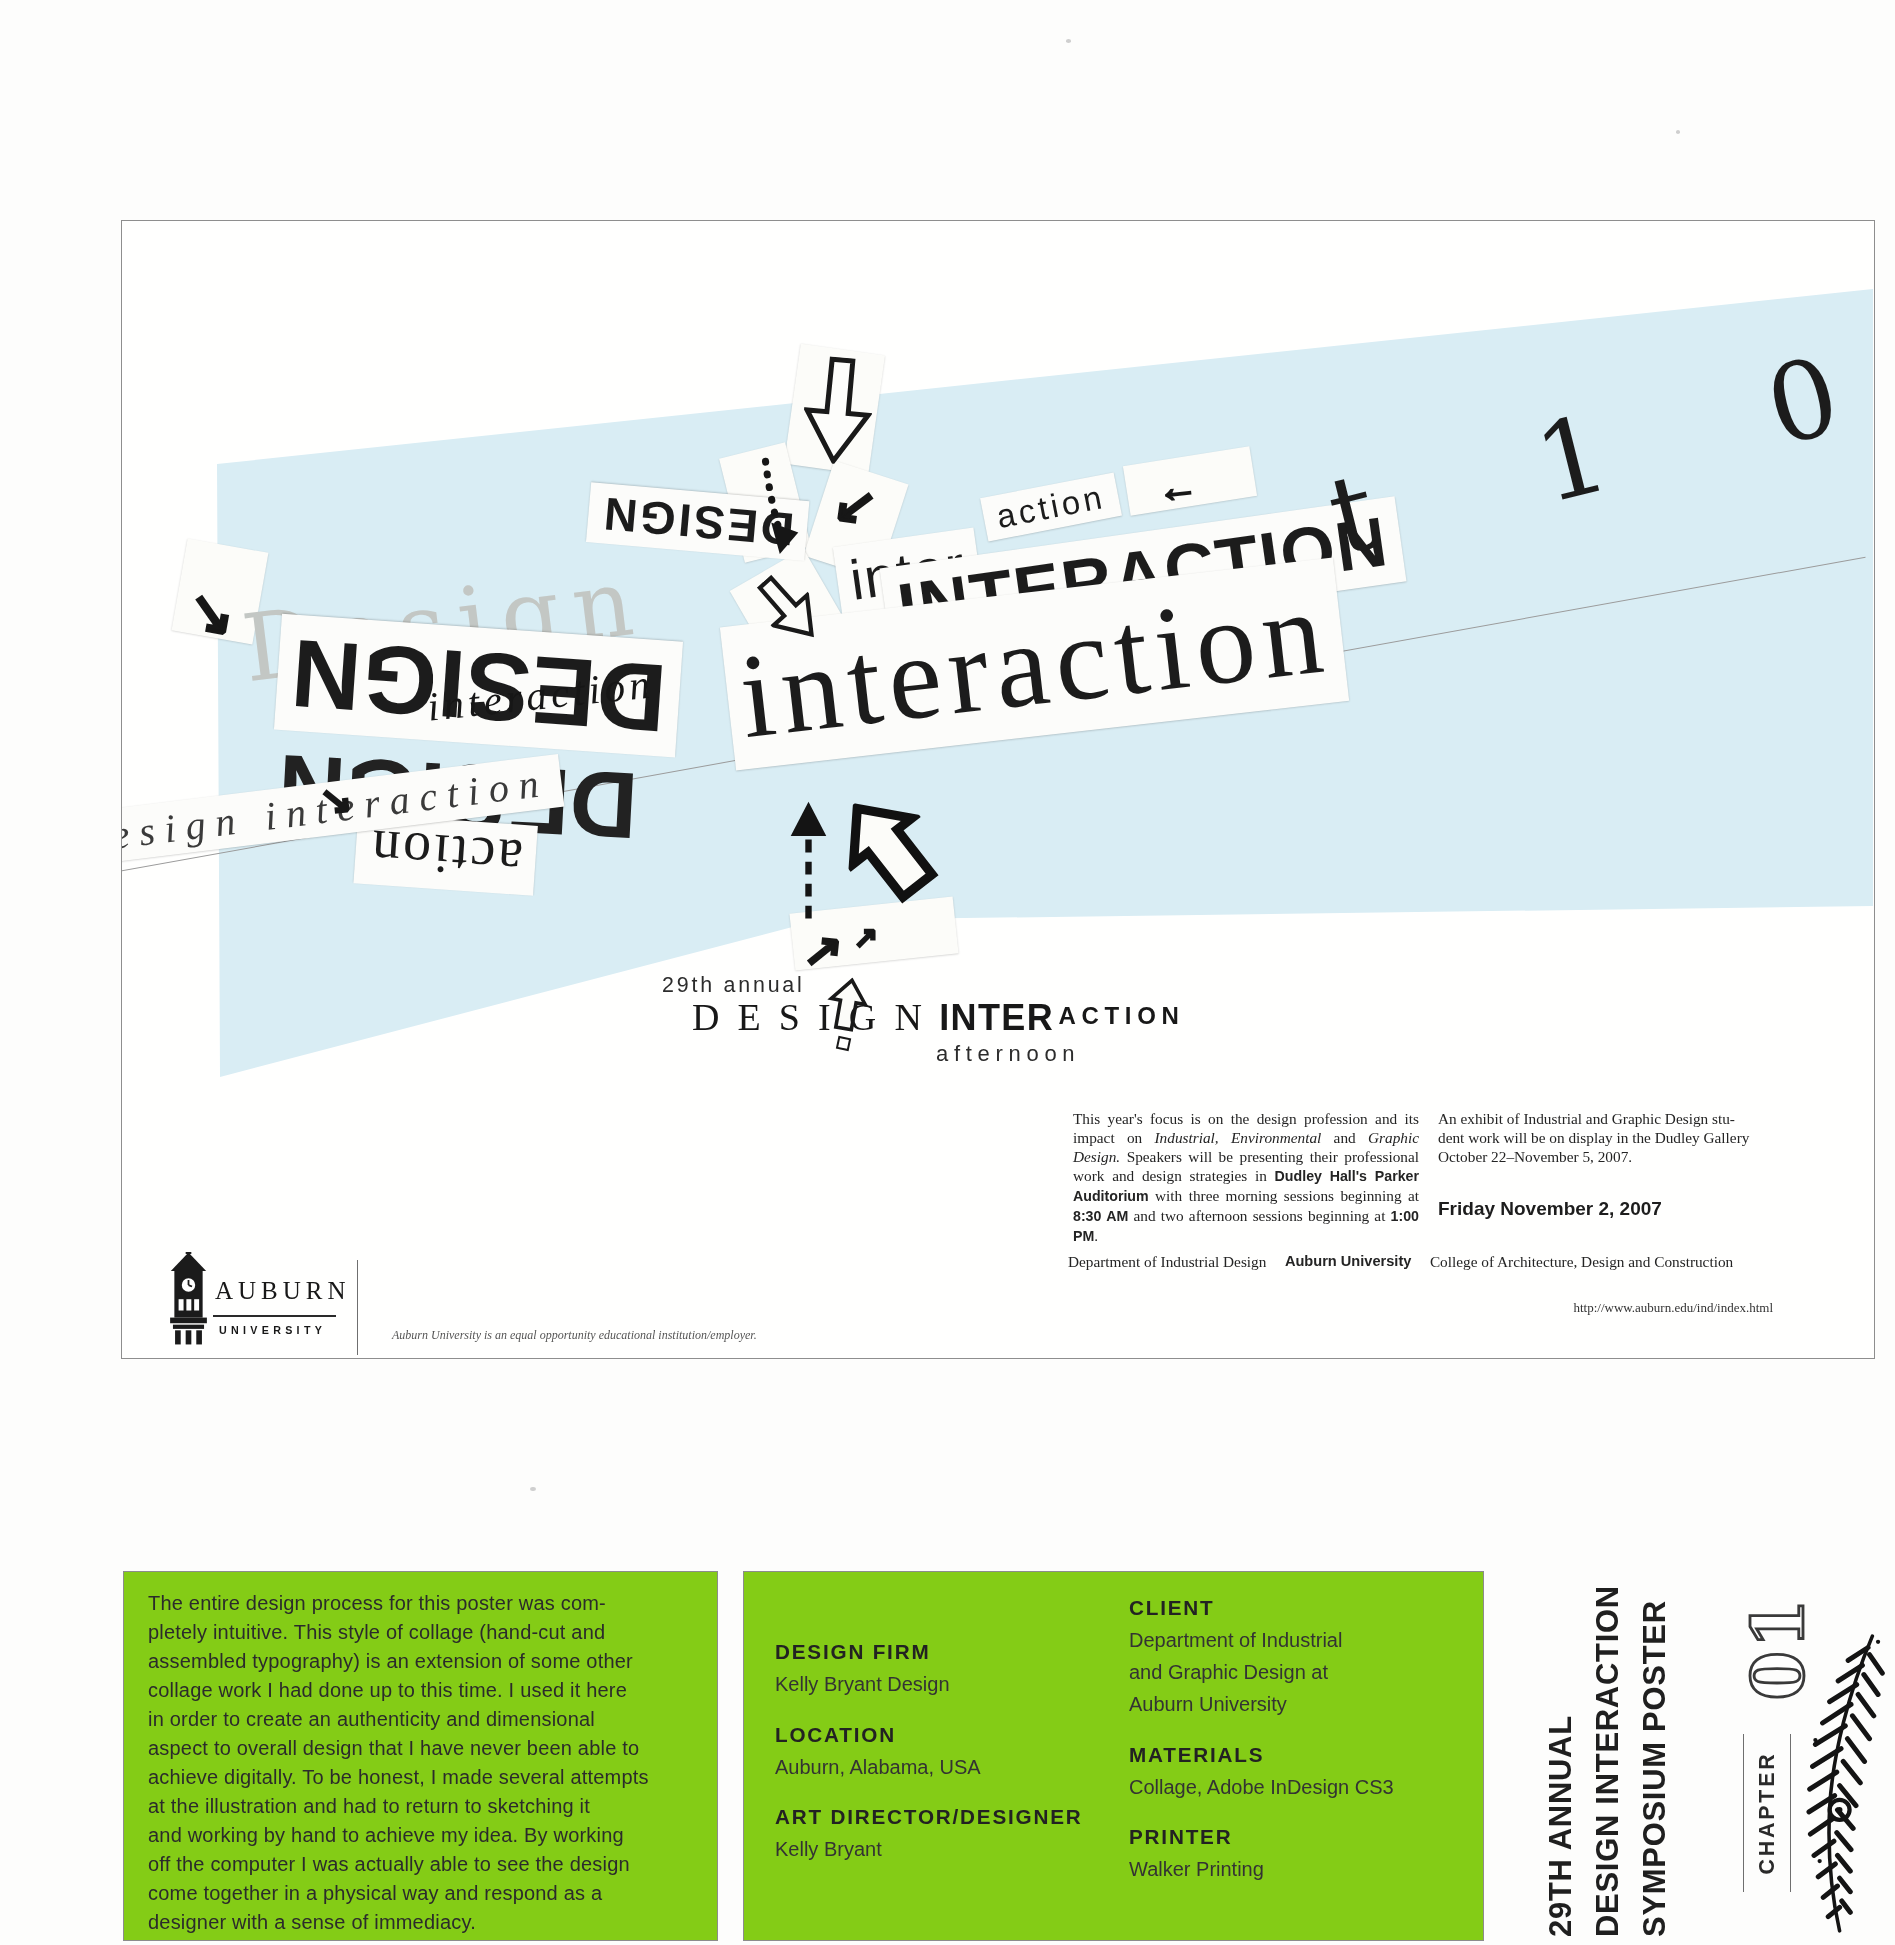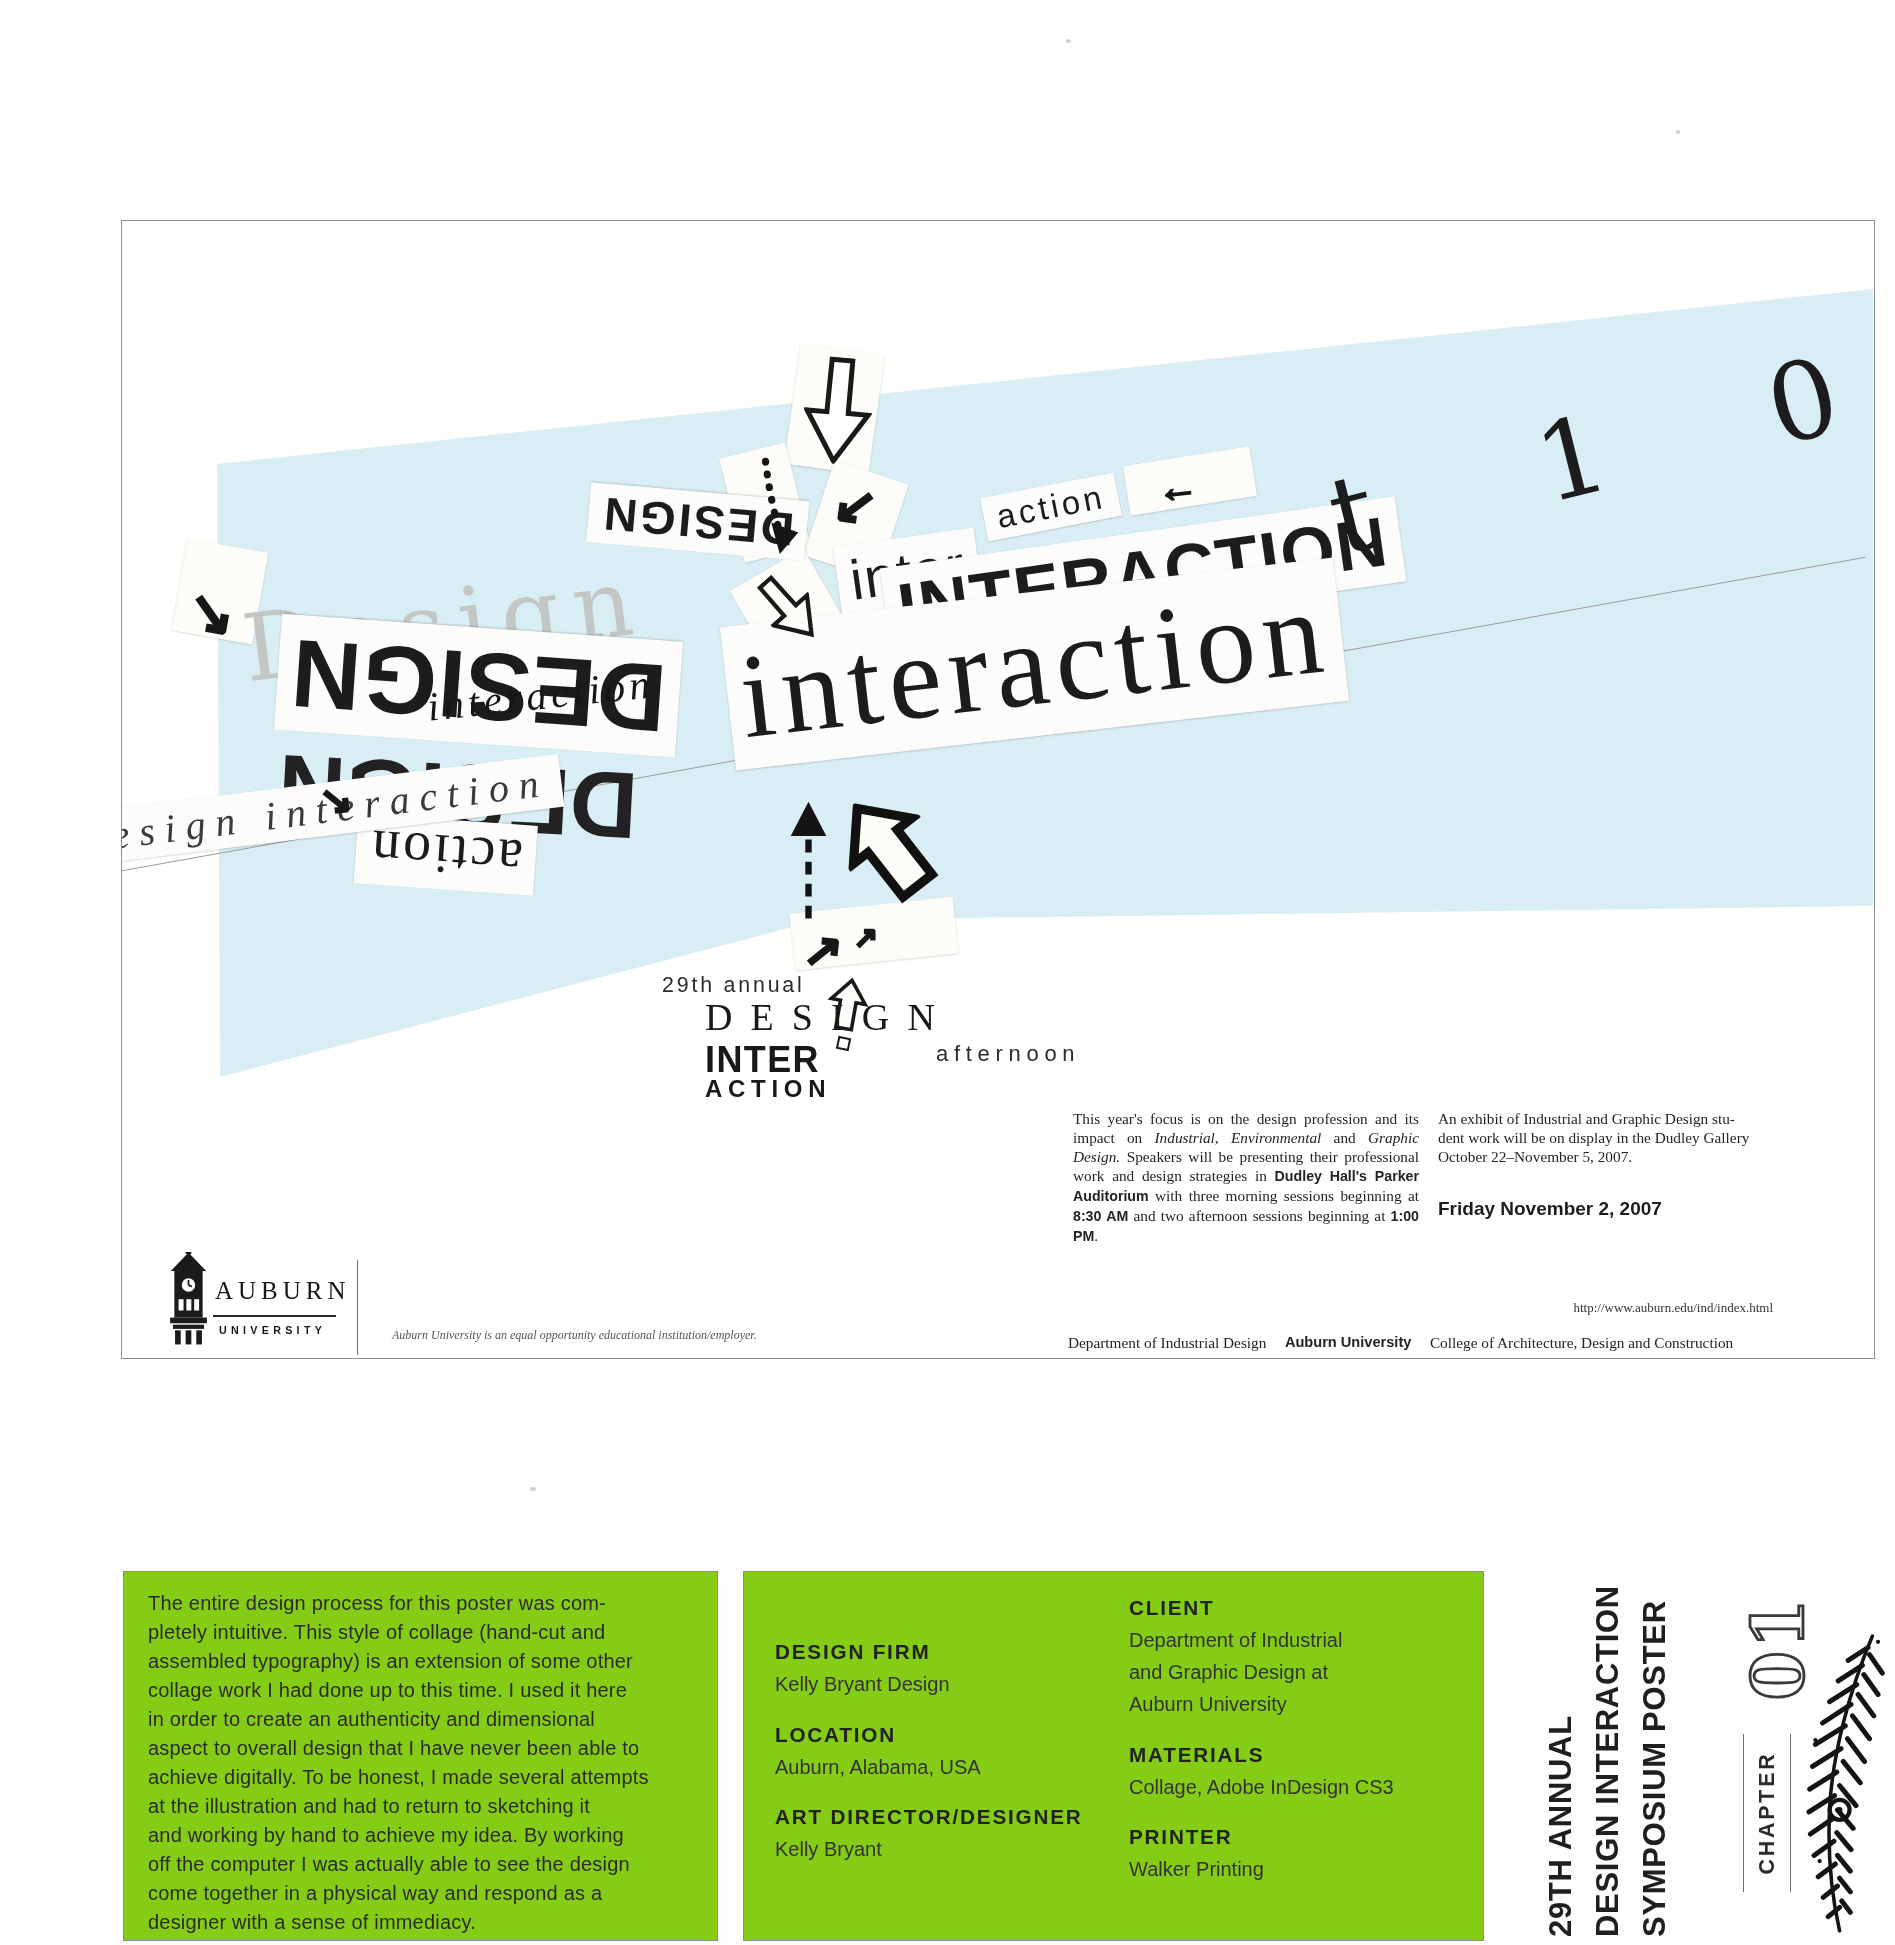--- a/index.html
+++ b/index.html
@@ -157,36 +157,36 @@
     <div class="uarrow" style="left:682px;top:706px;font-size:46px;transform:rotate(6deg);">↗</div>
     <div class="uarrow" style="left:732px;top:702px;font-size:28.5px;">↗</div>
     <div class="abs" style="left:704px;top:756px;transform:rotate(10deg);">
       <svg width="43" height="56" viewBox="0 0 60 78">
           <polygon points="30,4 54,34 41,34 41,72 19,72 19,34 6,34" fill="#fcfcf9" stroke="#191919" stroke-width="5"></polygon>
         </svg>
     </div>
     <div class="abs" style="left:715px;top:816px;width:9.3px;height:9.3px;border:2.8px solid #191919;transform:rotate(12deg);"></div>
 
     <div class="annual" style="left:540px;top:752px;">29th annual</div>
-    <div class="main-title" style="left:570px;top:774px;flex-direction:column;">
+    <div class="main-title" style="left:570px;top:774px;">
       <span class="t-design">D E S I G N</span>
       <span class="t-inter">INTER</span>
       <span class="t-action">ACTION</span>
     </div>
     <div class="symposium" style="left:814px;top:820px;">afternoon</div>
 
     <div class="pcol" style="left:951px;top:888px;width:346px;"><span>This year's focus is on the design profession and its impact on </span><span class="ri">Industrial, Environmental</span><span> and </span><span class="ri">Graphic Design.</span><span> Speakers will be presenting their professional work and design strategies in </span><span class="rb">Dudley Hall's Parker Auditorium</span><span> with three morning sessions beginning at </span><span class="rb">8:30 AM</span><span> and two afternoon sessions beginning at </span><span class="rb">1:00 PM</span><span>.</span></div>
     <div class="pcol" style="left:1316px;top:888px;width:335px;text-align:left;">
       <div class="preline">An exhibit of Industrial and Graphic Design stu-
 dent work will be on display in the Dudley Gallery
 October 22–November 5, 2007.</div>
       <div class="pdate">Friday November 2, 2007</div>
     </div>
 
-    <div class="pfooter" style="left:946px;top:1113px;">
+    <div class="pfooter" style="left:946px;top:1032px;">
       <span>Department of Industrial Design</span>
       <span class="uni">Auburn University</span>
       <span>College of Architecture, Design and Construction</span>
     </div>
     <div class="purl" style="right:101px;top:1079px;">http://www.auburn.edu/ind/index.html</div>
 
     <div class="abs" style="left:46px;top:1031px;">
       <svg width="41" height="93" viewBox="0 0 58 130">
         <g fill="#1b1b1b">
           <polygon points="29,0 54,26 4,26"></polygon>

